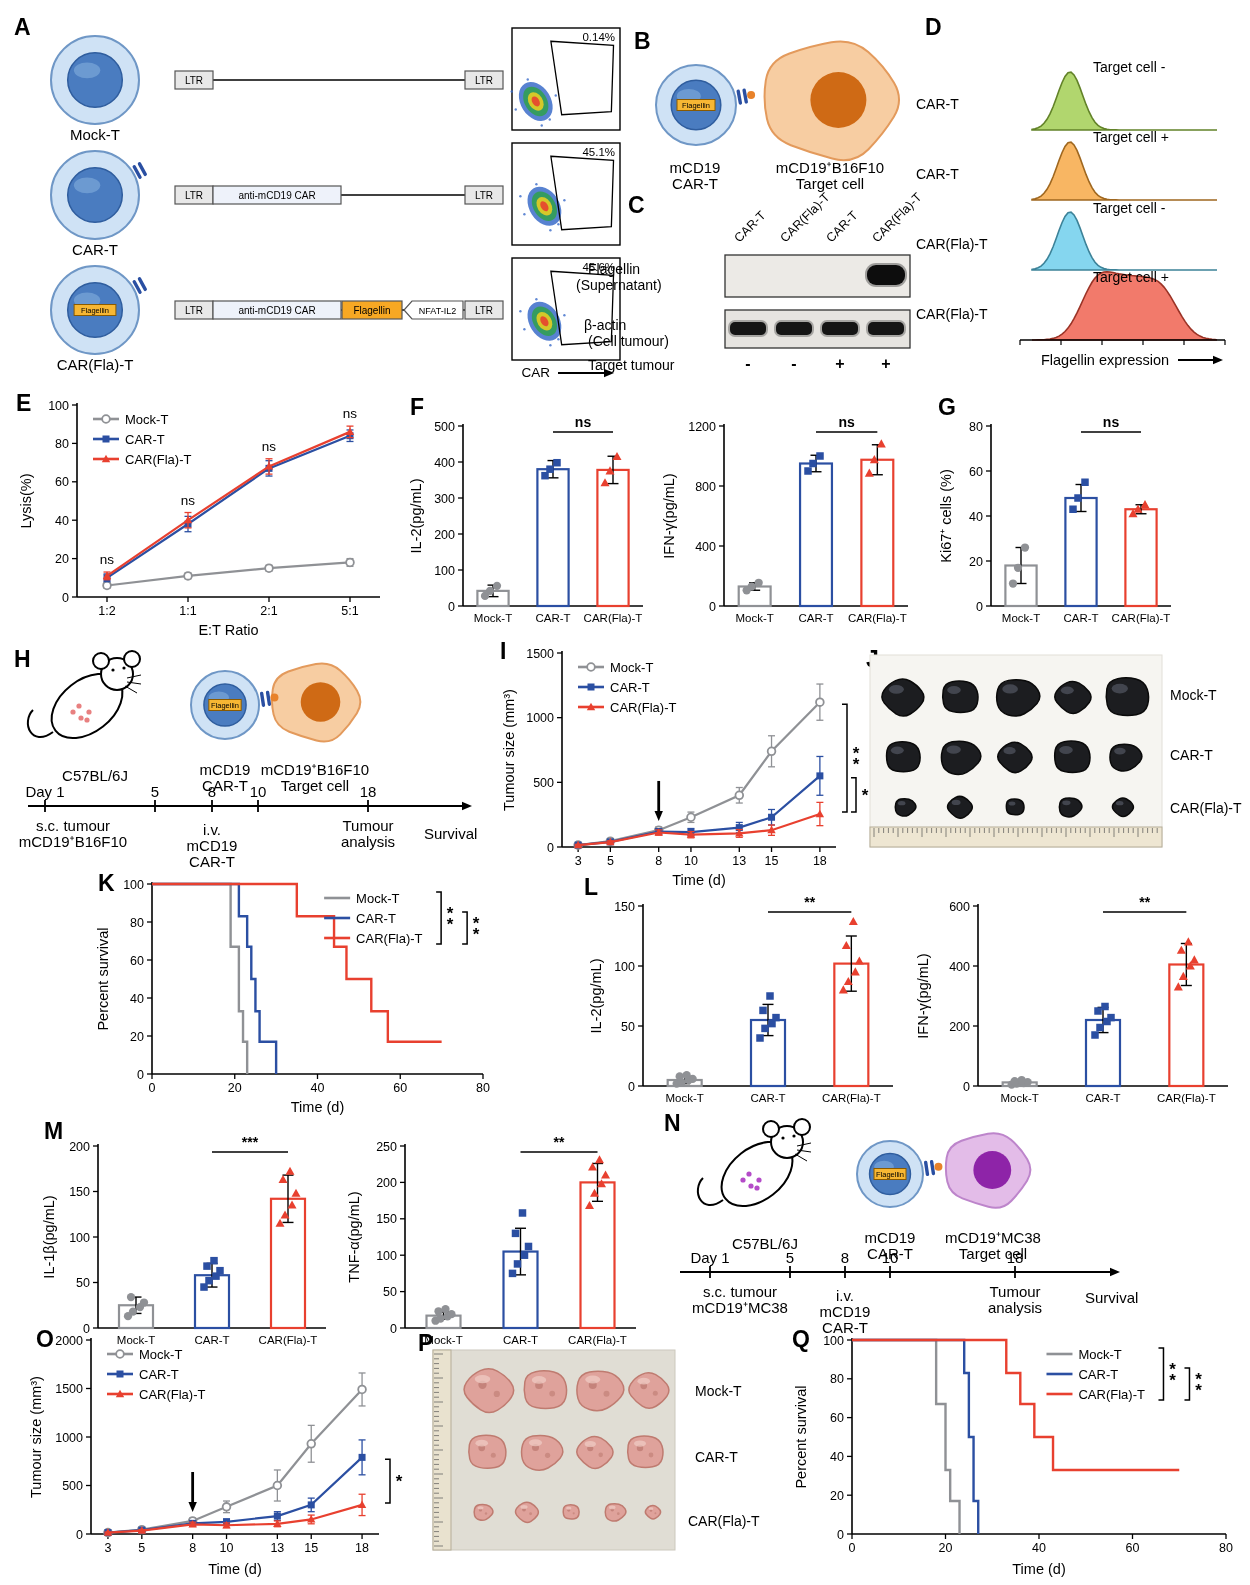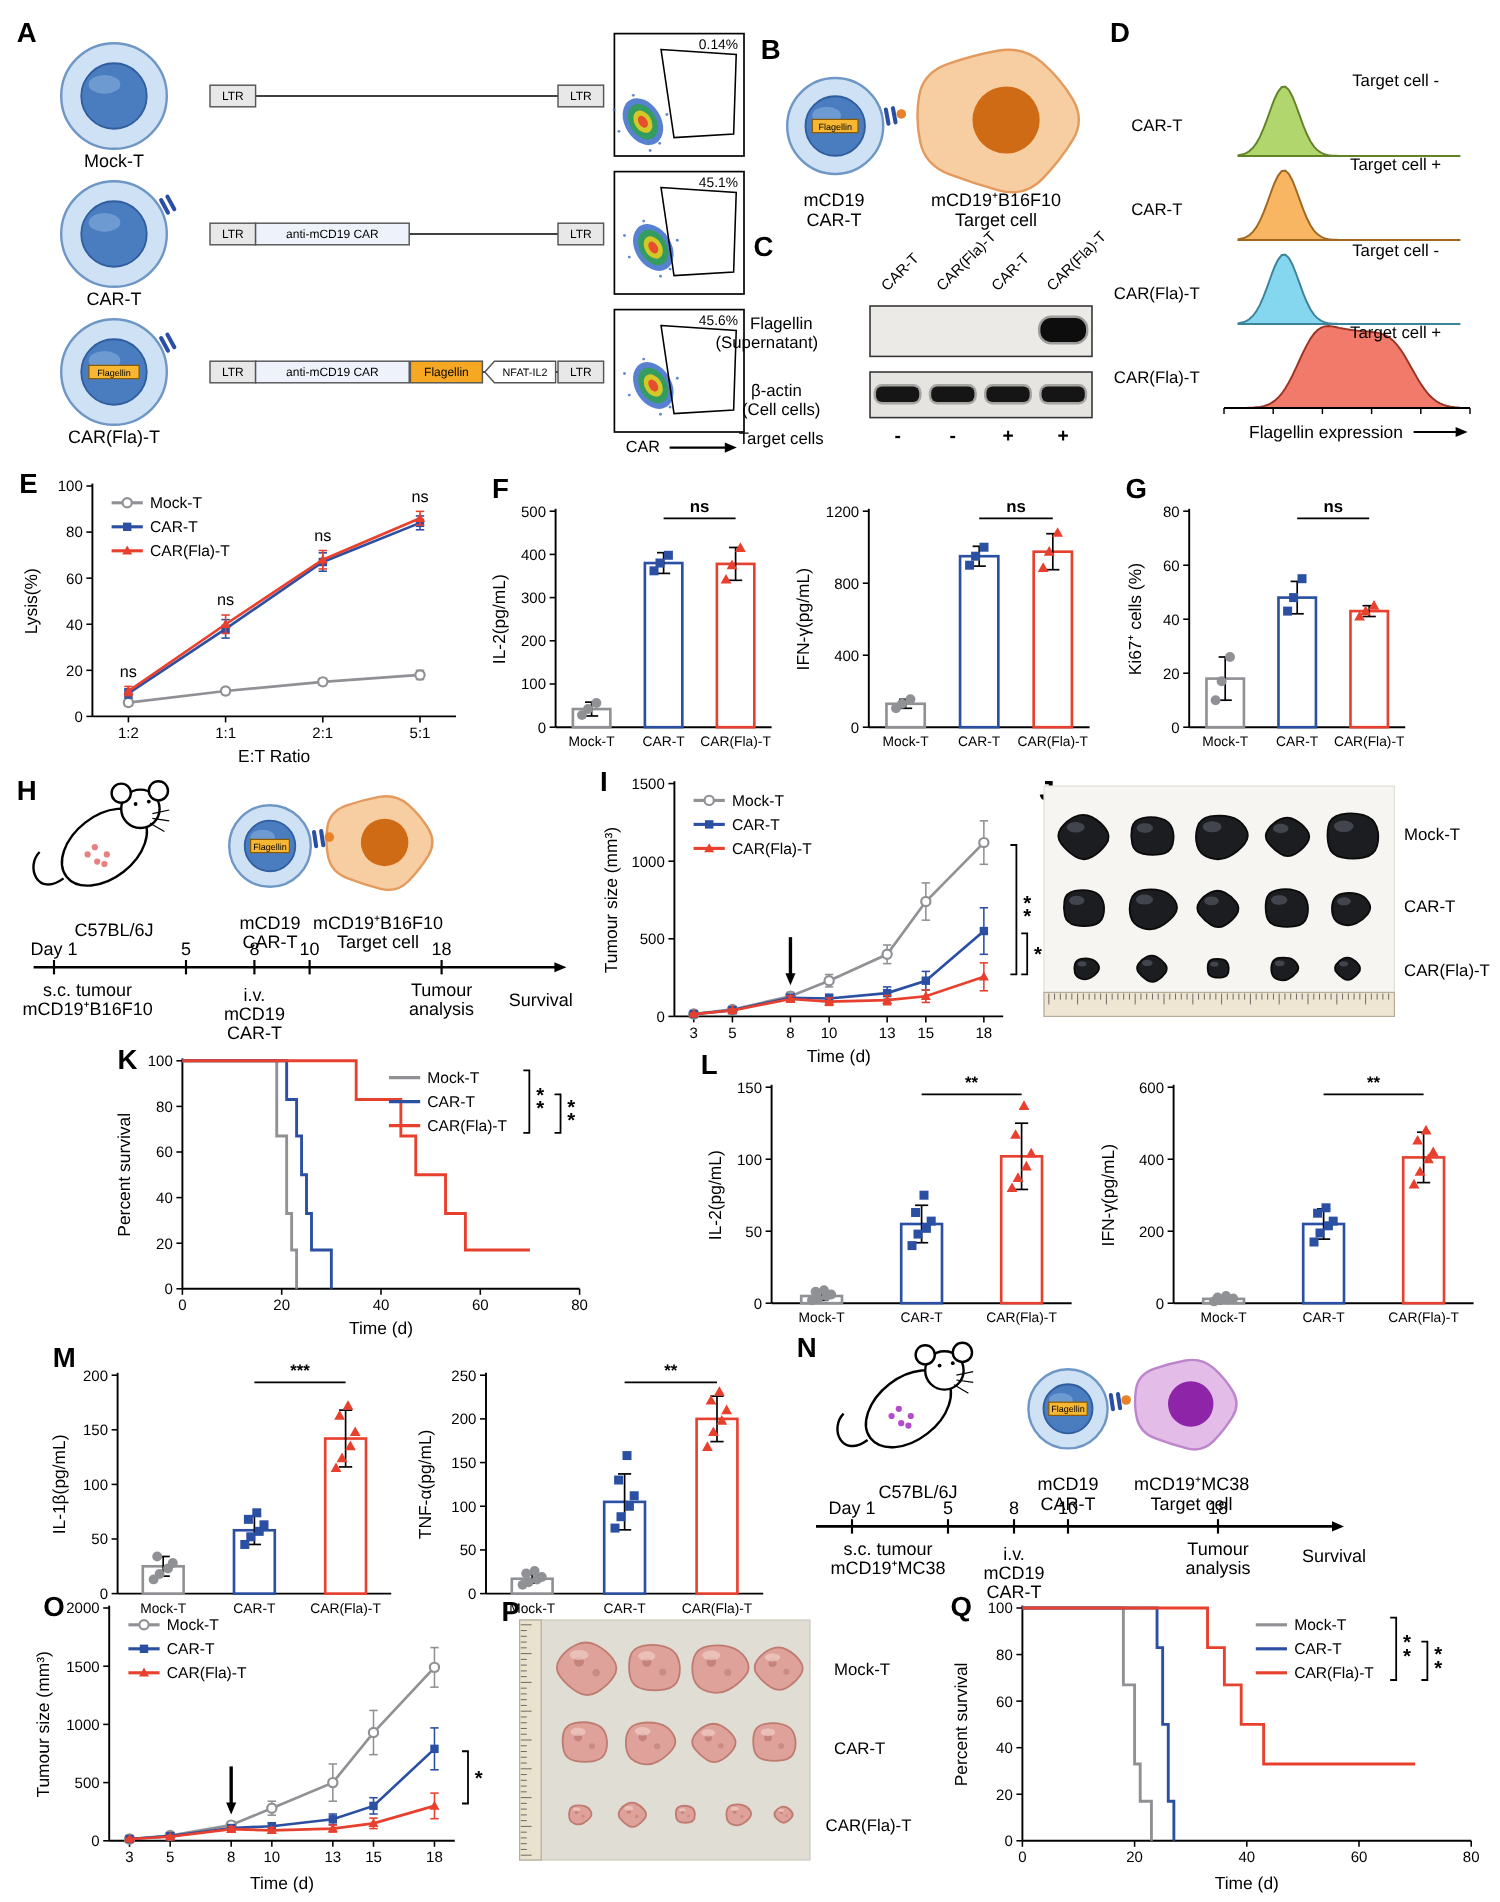--- a/index.html
+++ b/index.html
@@ -1,21 +1,21 @@
 <!DOCTYPE html>
 <html><head>
 <meta charset="utf-8">
 <style>
 *{margin:0;padding:0;box-sizing:border-box}
 body{font-family:"Liberation Sans",sans-serif;background:#fff}
 #fig{position:relative;width:1250px;height:1585px;background:#fff;overflow:hidden}
 .plabel{position:absolute;font-size:23px;font-weight:bold;color:#000}
 .lbl{position:absolute;font-size:15px;line-height:1.1;color:#000;white-space:nowrap}
 .c{text-align:center}
-.r{text-align:center}
+.r{text-align:left}
 .sm{font-size:14px}
 .rot{transform-origin:0 100%;transform:rotate(-45deg);font-size:12.5px}
 .sym{font-size:16px;font-weight:bold;text-align:center}
 svg{position:absolute;overflow:visible}
 svg text{font-family:"Liberation Sans",sans-serif;fill:#000}
 </style>
 </head>
 <body>
 
 <div id="fig">
@@ -1207,22 +1207,22 @@
   <div class="lbl c" style="left:750px;top:176px;width:160px">Target cell</div>
 
   <div class="lbl rot" style="left:742px;top:232px">CAR-T</div>
   <div class="lbl rot" style="left:788px;top:232px">CAR(Fla)-T</div>
   <div class="lbl rot" style="left:834px;top:232px">CAR-T</div>
   <div class="lbl rot" style="left:880px;top:232px">CAR(Fla)-T</div>
 
   <div class="lbl r sm" style="left:588px;top:262px;width:126px">Flagellin</div>
   <div class="lbl r sm" style="left:576px;top:278px;width:126px">(Supernatant)</div>
   <div class="lbl r sm" style="left:584px;top:318px;width:126px">β-actin</div>
-  <div class="lbl r sm" style="left:588px;top:334px;width:126px">(Cell cells)</div>
-  <div class="lbl r sm" style="left:588px;top:358px;width:126px">Target cells</div>
+  <div class="lbl r sm" style="left:588px;top:334px;width:126px">(Cell tumour)</div>
+  <div class="lbl r sm" style="left:588px;top:358px;width:126px">Target tumour</div>
   <div class="lbl sym" style="left:736px;top:355px;width:24px">-</div>
   <div class="lbl sym" style="left:782px;top:355px;width:24px">-</div>
   <div class="lbl sym" style="left:828px;top:355px;width:24px">+</div>
   <div class="lbl sym" style="left:874px;top:355px;width:24px">+</div>
 
   <div class="lbl r sm" style="left:916px;top:97px;width:96px">CAR-T</div>
   <div class="lbl r sm" style="left:916px;top:167px;width:96px">CAR-T</div>
   <div class="lbl r sm" style="left:916px;top:237px;width:96px">CAR(Fla)-T</div>
   <div class="lbl r sm" style="left:916px;top:307px;width:96px">CAR(Fla)-T</div>
   <div class="lbl r sm" style="left:1093px;top:60px;width:140px">Target cell -</div>

